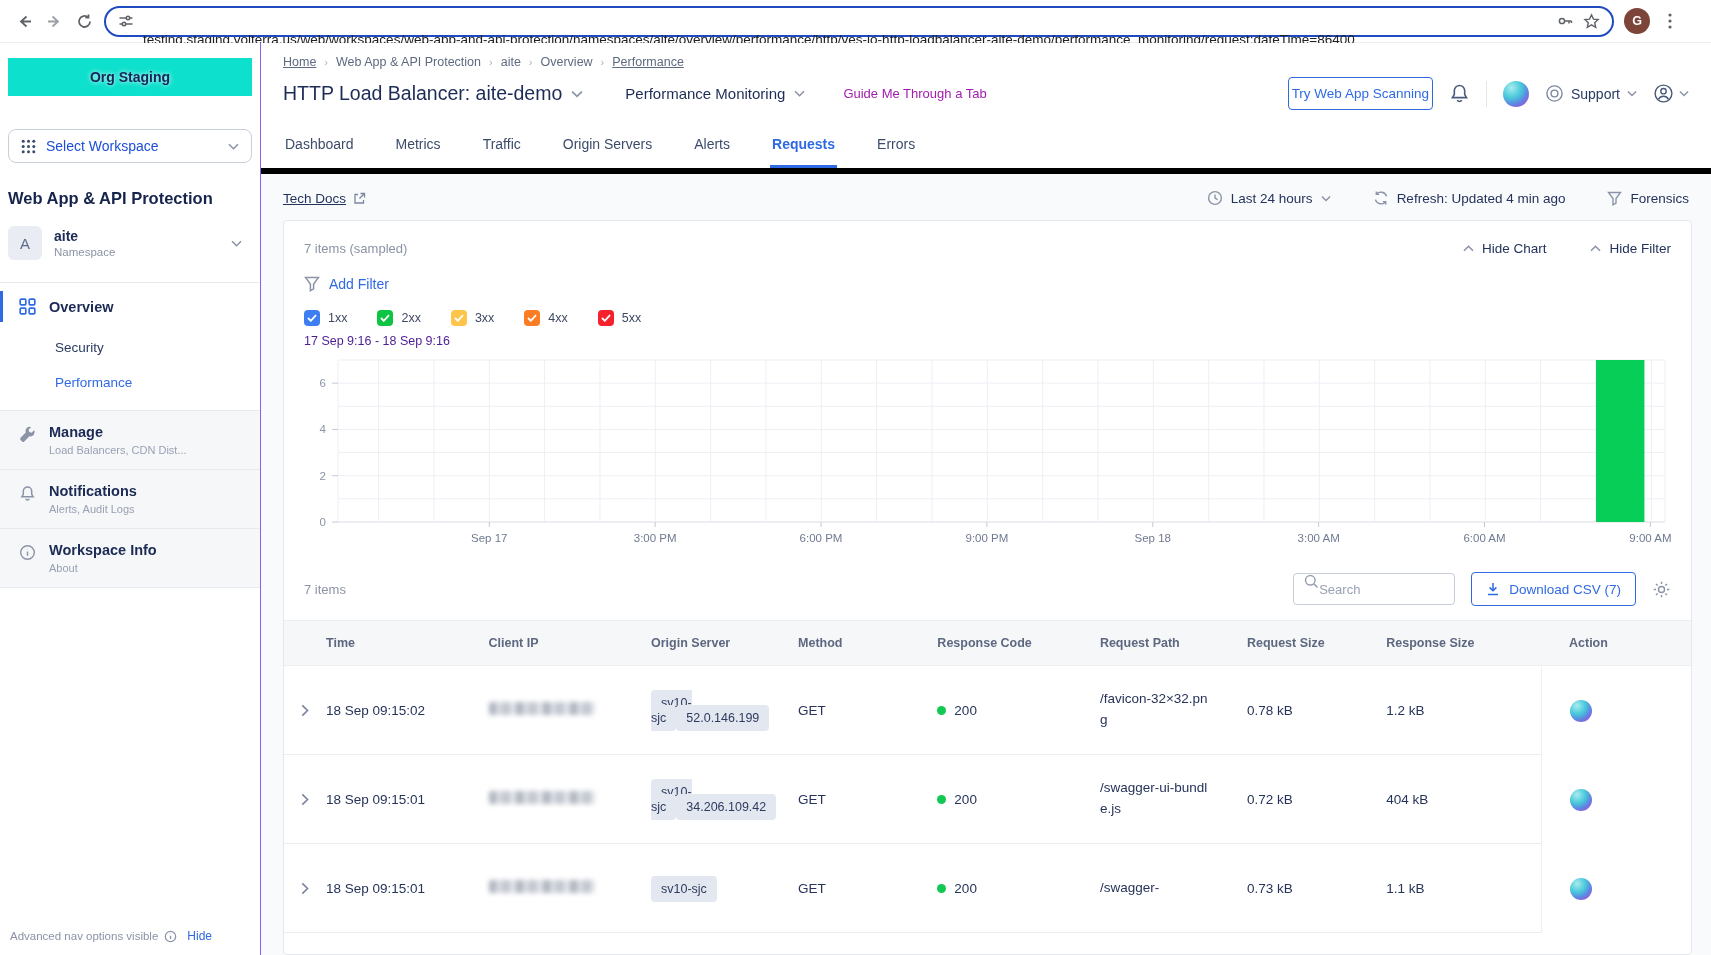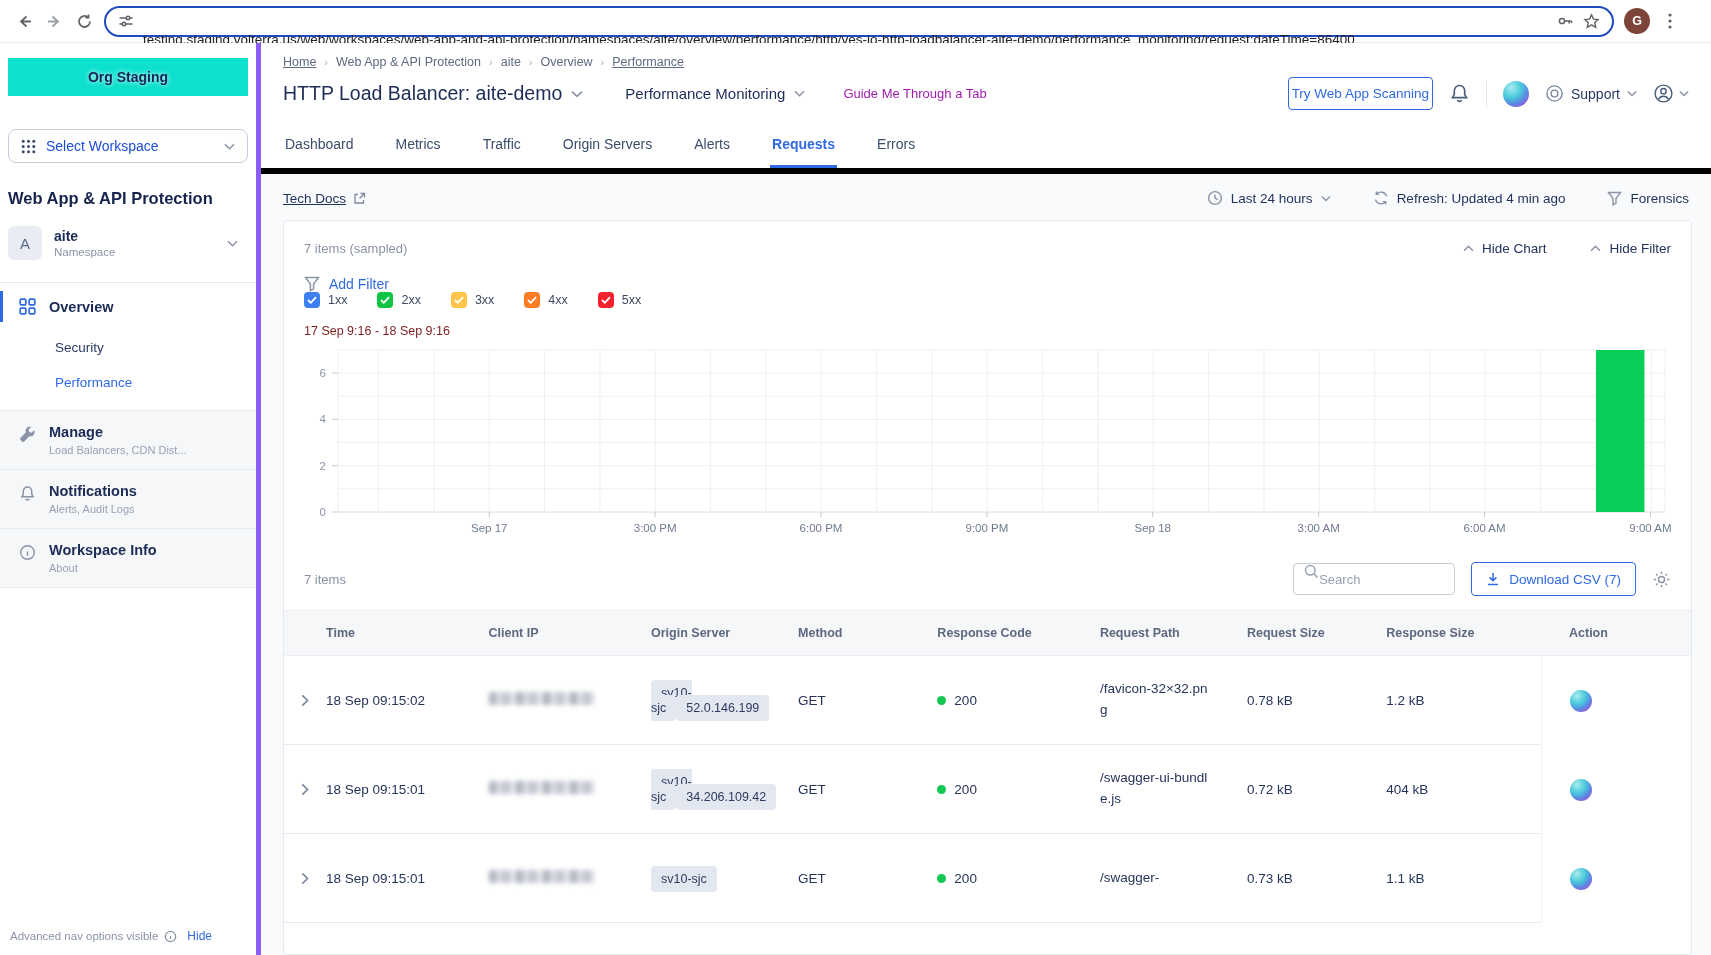--- a/index.html
+++ b/index.html
@@ -11,21 +11,21 @@
   .nav-ic { width:20px; height:20px; color:#5f6368; flex:none; display:flex; align-items:center; justify-content:center; cursor:pointer; }
   .nav-ic.dim { color:#9aa0a6; }
   .url-pill { flex:1; max-width:1510px; height:31px; border:2.5px solid #1f4bc0; border-radius:16px; display:flex; align-items:center; padding:0 12px; gap:9px; background:#fff; }
   .url-text { flex:1; font-size:13.5px; color:#202124; white-space:nowrap; overflow:hidden;margin-top:36px; }
   .chrome-avatar { width:26px; height:26px; border-radius:50%; background:#7d4439; color:#fff; font-size:12.5px; font-weight:bold; display:flex; align-items:center; justify-content:center; flex:none; cursor:pointer; }
 
   
   .app { display:flex; height:913px; border-top:1px solid #eceef1; }
 
   
-  .sidebar { width:261px; background:#fff; border-right:5px solid #8b5cf6; display:flex; flex-direction:column; flex:none; }
+  .sidebar { width:261px; background:#fff; border-right:1px solid #8b5cf6; display:flex; flex-direction:column; flex:none; }
   .org-banner { margin:15px 8px 0 8px; height:38px; background:#0de0cd; color:#17265a; font-weight:bold; font-size:14px; display:flex; align-items:center; justify-content:center; text-shadow:0 0 5px rgba(255,255,255,.95); cursor:pointer; }
   .ws-select { margin:33px 8px 0 8px; height:34px; border:1px solid #c8cfdb; border-radius:8px; display:flex; align-items:center; padding:8px 12px; gap:10px; color:#1d4ed8; font-size:14px; cursor:pointer; }
   .ws-select .grow { flex:1; }
   .side-title { padding:26px 8px 0 8px; font-size:16.5px; font-weight:bold; color:#16244d; }
   .ns-row { margin:18px 8px 6px 8px; display:flex; align-items:center; gap:12px; cursor:pointer; padding-bottom:16px; }
   .ns-avatar { width:34px; height:34px; border-radius:6px; background:#e9ecf2; color:#5c6b8a; font-size:15px; display:flex; align-items:center; justify-content:center; }
   .ns-name { font-size:14px; font-weight:bold; color:#1c2b55; }
   .ns-type { font-size:11.5px; color:#8a93a6; margin-top:2px; }
   .ns-row .grow { flex:1; }
   .side-div { border-top:1px solid #e7eaef; }
@@ -72,25 +72,25 @@
 
   
   .card { margin:0 19px 0 22px; background:#fff; border:1px solid #e4e8ee; border-radius:4px; flex:1; padding:20px 20px 0 20px; overflow:hidden; }
   .card-head { display:flex; align-items:center; }
   .muted { color:#8a93a5; font-size:13px; }
   .card-head-right { margin-left:auto; display:flex; gap:44px; }
   .hide-ctl { display:flex; align-items:center; gap:8px; font-size:13.5px; color:#24335c; cursor:pointer; }
   .hide-ctl .ic { color:#8b94a7; display:flex; }
   .addfilter-row { margin-top:20px; display:flex; align-items:center; gap:9px; cursor:pointer; }
   .addfilter-row .lbl { color:#2f6ae4; font-size:14px; }
-  .legend-row { display:flex; gap:30px; }
+  .legend-row { margin-top:18px; display:flex; gap:30px; }
   .legend-item { display:flex; align-items:center; gap:8px; cursor:pointer; }
   .cbx { width:16px; height:16px; border-radius:4px; display:flex; align-items:center; justify-content:center; }
   .legend-item .lbl { font-size:12.5px; color:#3e4a63; }
-  .range-lbl { margin-top:16px; font-size:12.5px; color:#7f1d1d; }
+  .range-lbl { margin-top:8px; font-size:12.5px; color:#4c1d95; }
   .chart-wrap { margin-top:6px; }
 
   
   .table-toolbar { display:flex; align-items:center; margin:14px 0 14px 0; }
   .tt-right { margin-left:auto; display:flex; align-items:center; gap:16px; }
   .search-box { width:162px; height:32px; border:1px solid #c6cdd8; border-radius:4px; display:flex; padding:0 10px; color:#98a1b2; background:#fff; }
   .search-box input { border:none; outline:none; width:100%; font-size:13px; font-family:inherit; color:#2a3654; }
   .search-box input::placeholder { color:#98a1b2; }
   .dl-btn { height:34px; border:1px solid #2f6ae4; border-radius:4px; background:#fff; color:#2f6ae4; font-size:13.5px; display:flex; align-items:center; gap:9px; padding:0 14px; cursor:pointer; font-family:inherit; }
   .gear-btn { color:#8b94a7; cursor:pointer; display:flex; }

